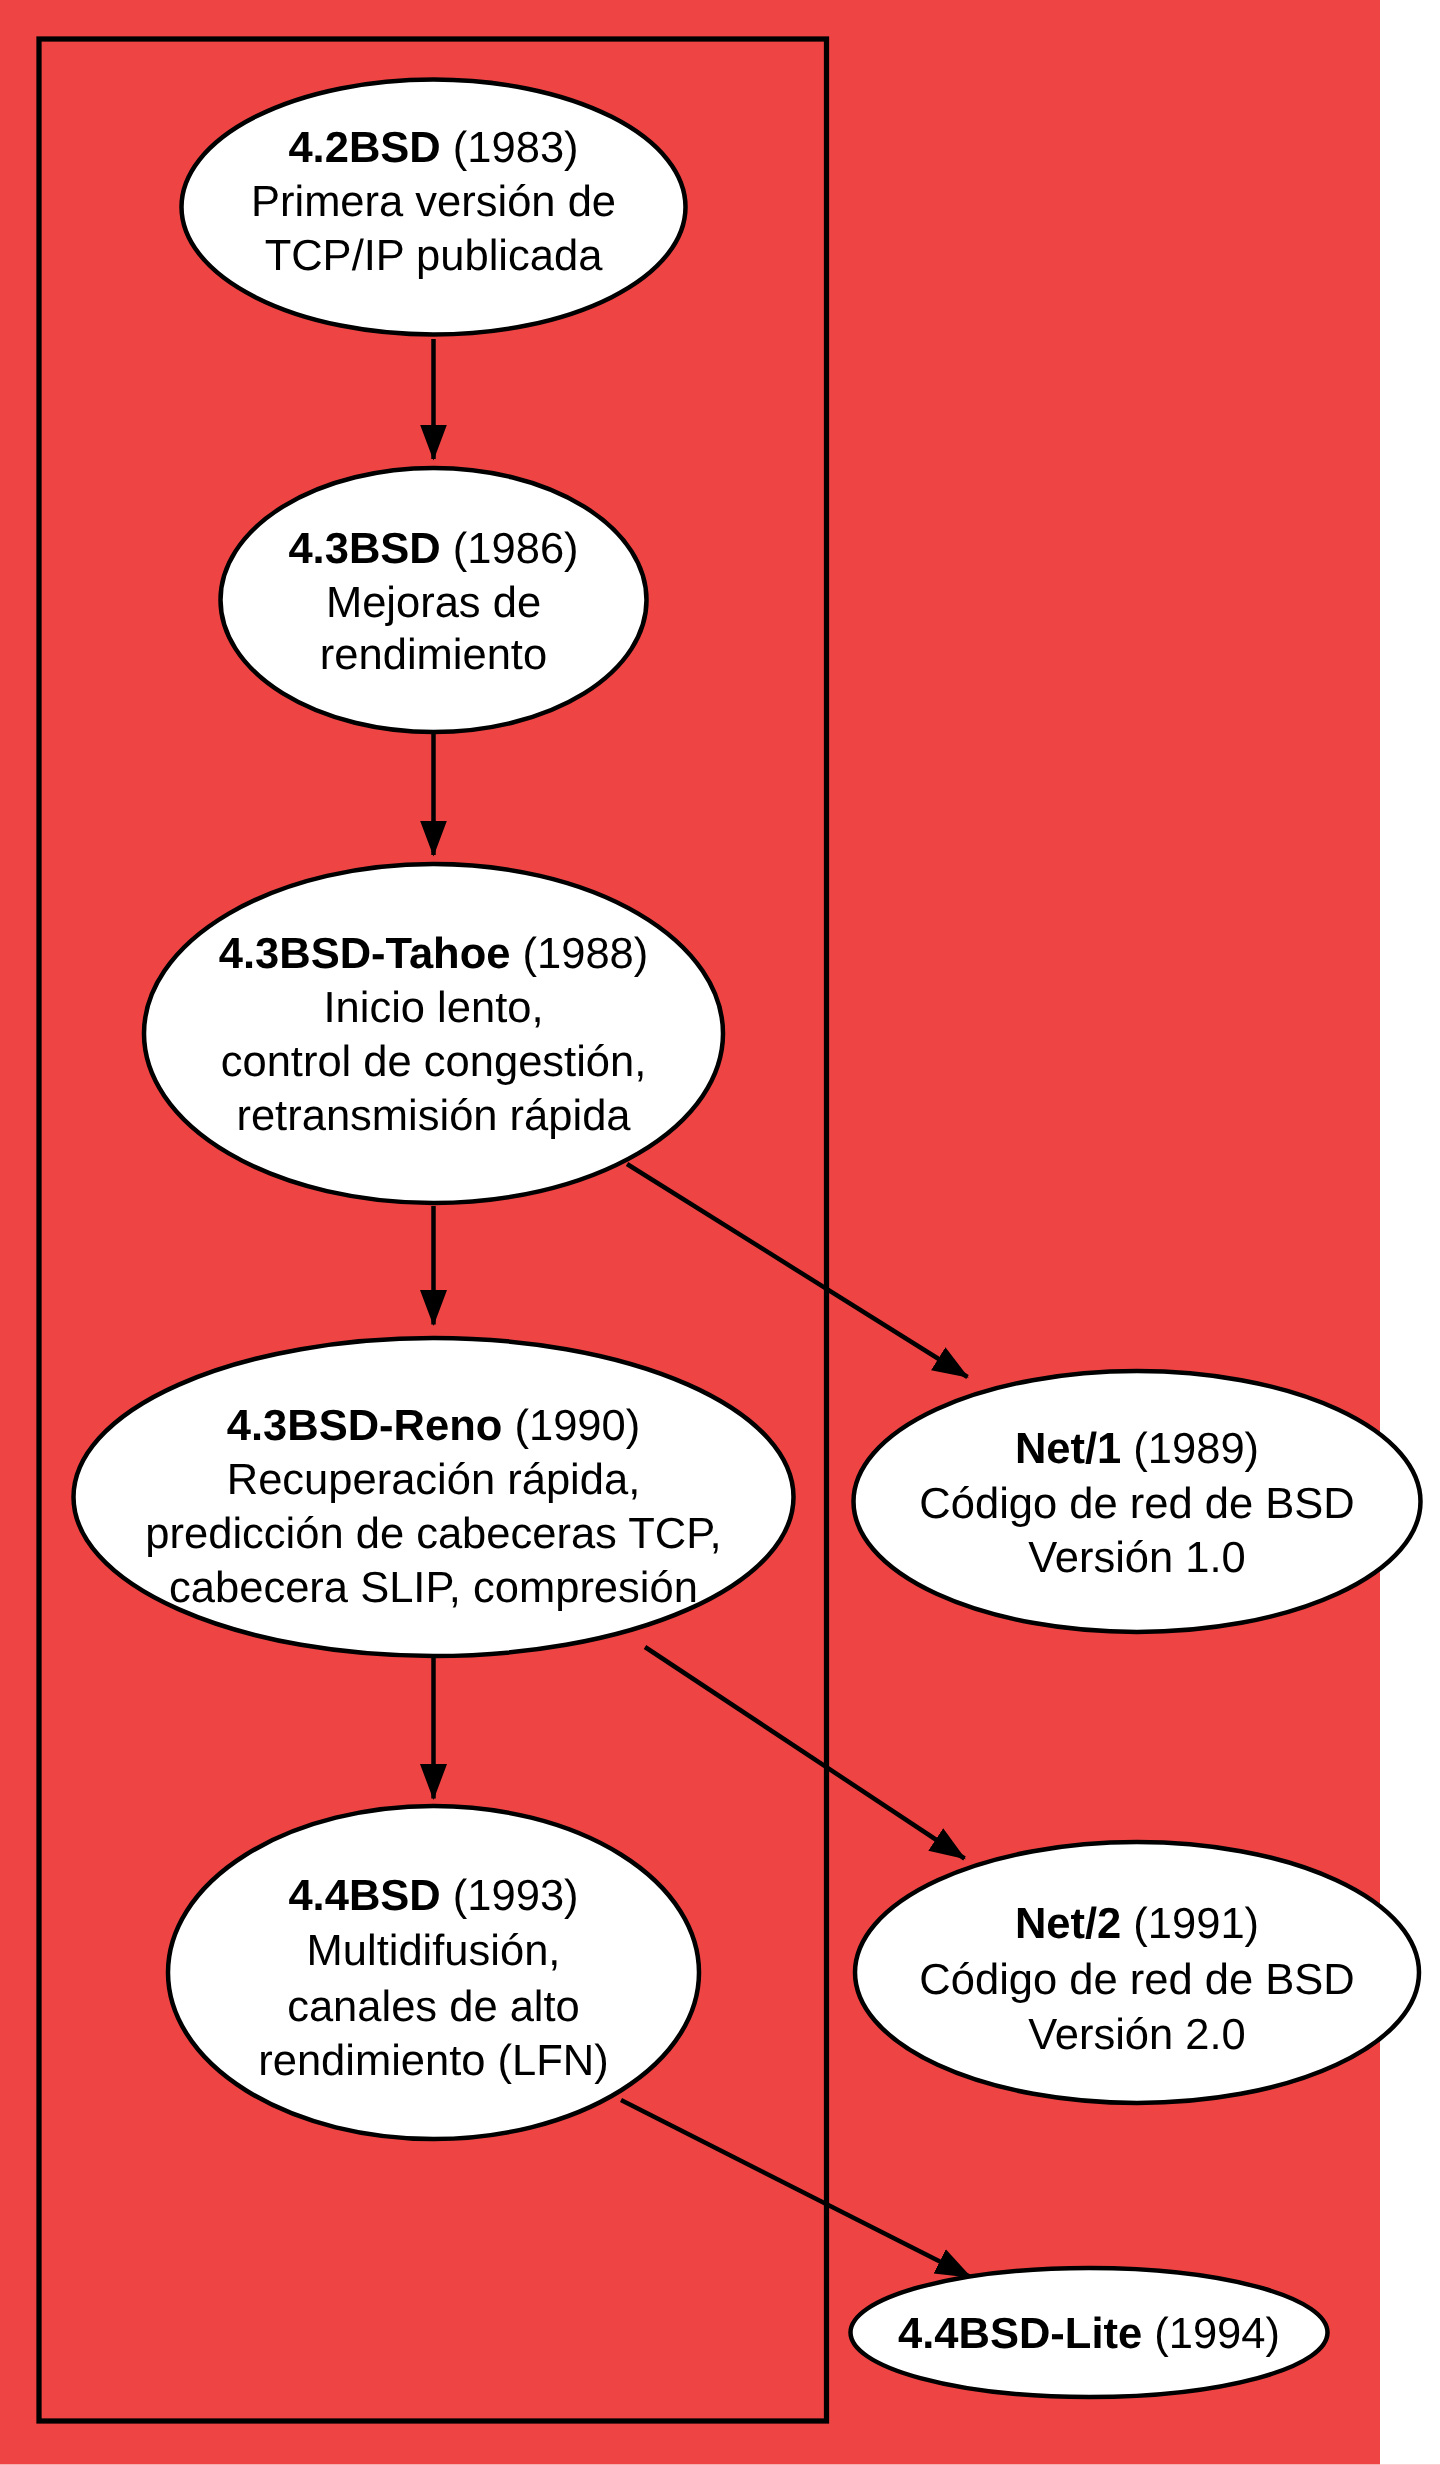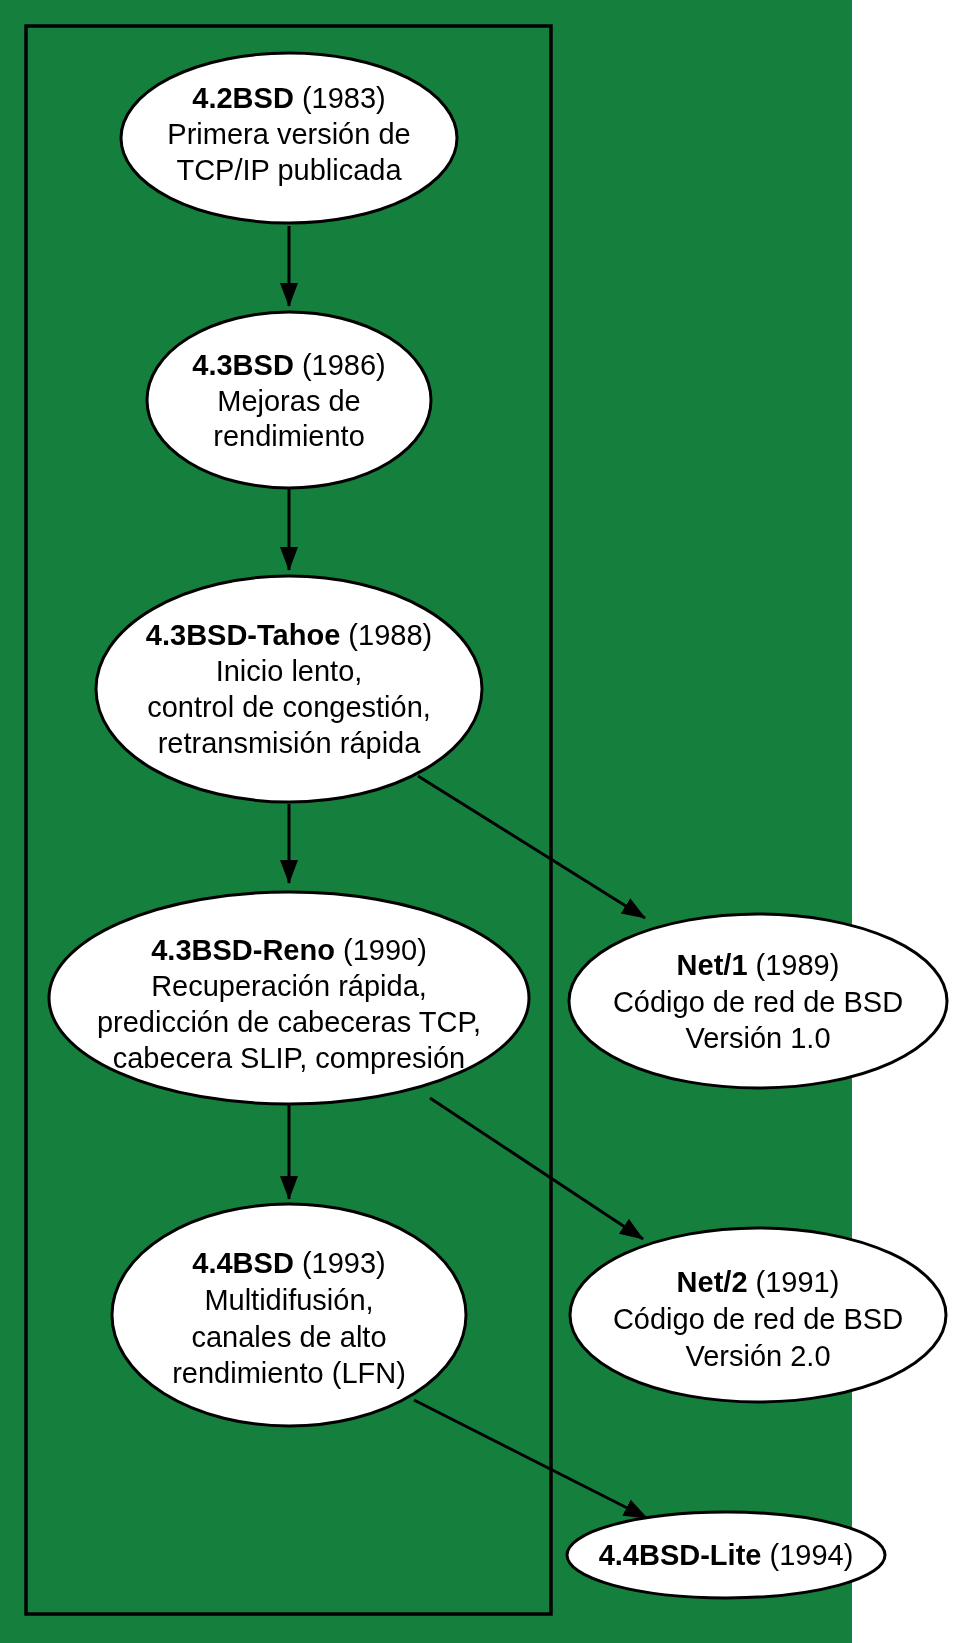--- a/index.html
+++ b/index.html
@@ -5,23 +5,23 @@
   html, body {
     margin: 0;
     padding: 0;
     background: #ffffff;
     width: 960px;
     height: 1643px;
     overflow: hidden;
   }
   .stage {
     position: relative;
-    width: 852px;
+    width: 920px;
     height: 1643px;
-    background: #15803d;
+    background: #ef4444;
   }
   svg {
     display: block;
   }
   .node-shape {
     fill: #ffffff;
     stroke: #000000;
     stroke-width: 3;
   }
   .lineage-box {

